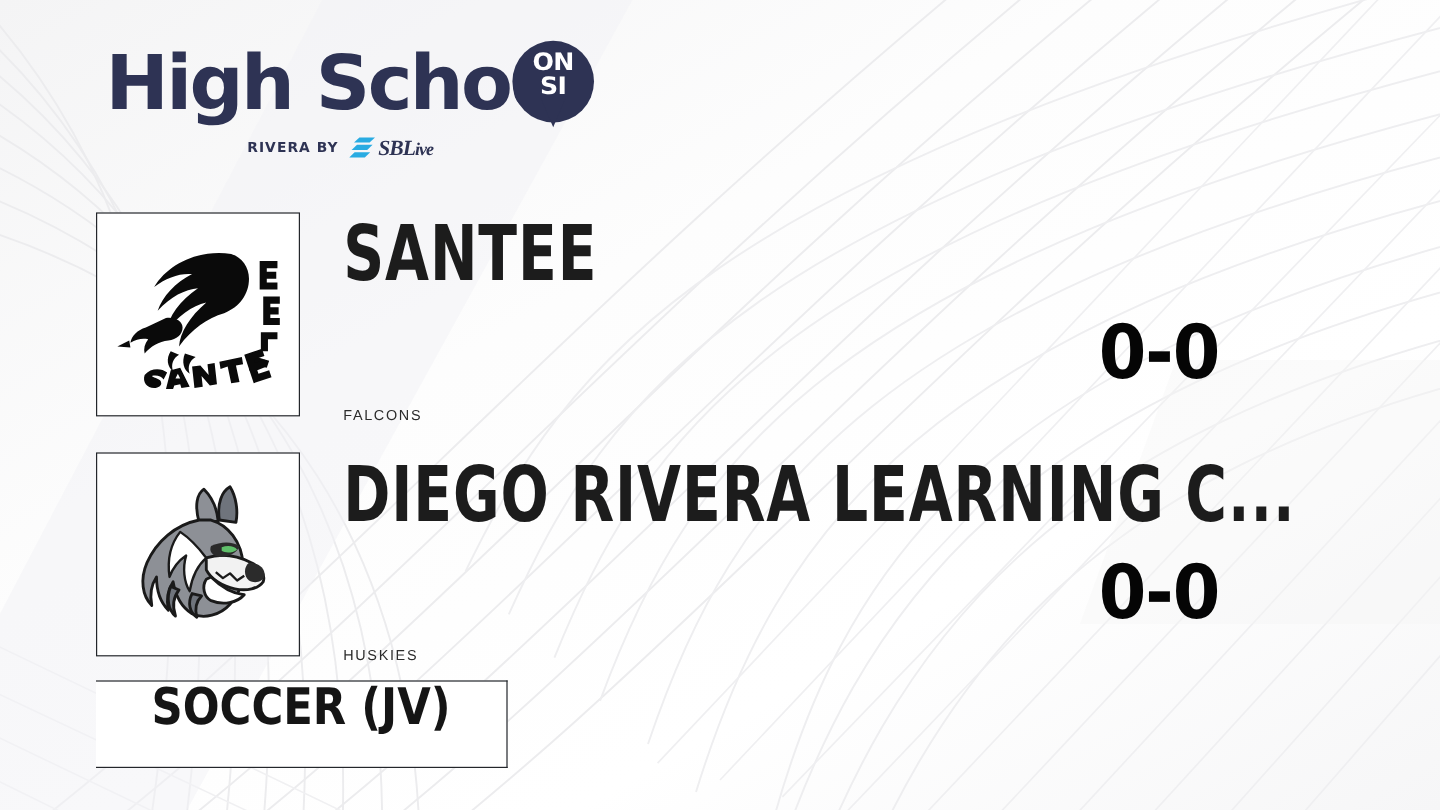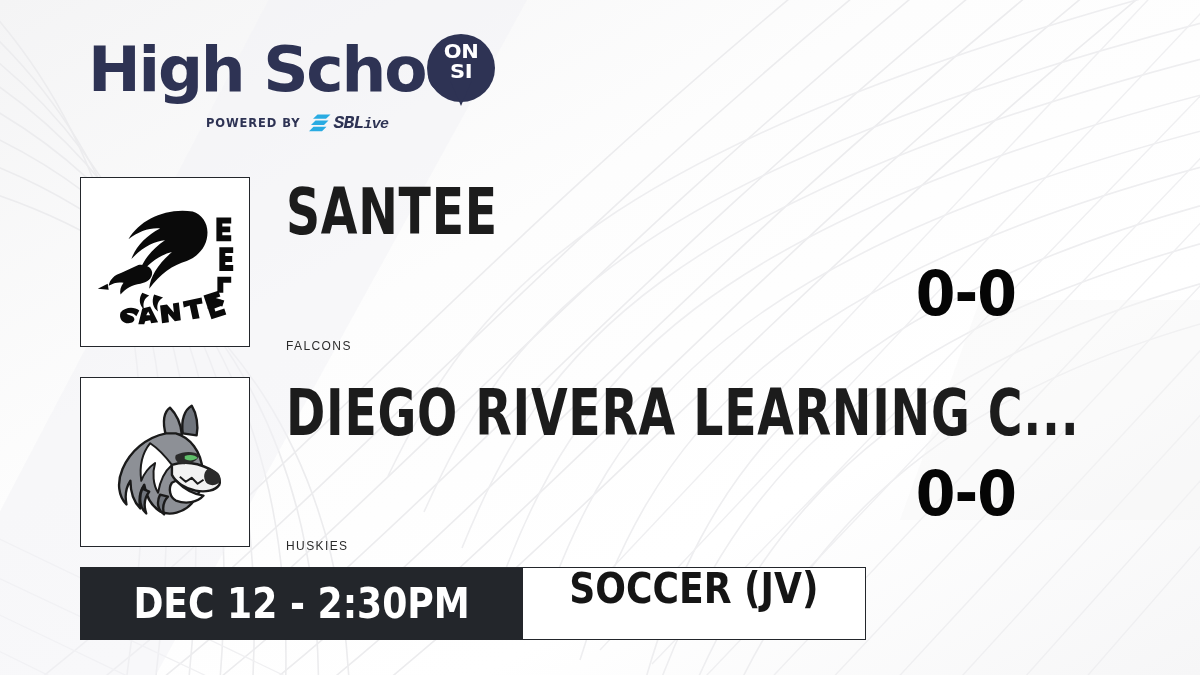--- a/index.html
+++ b/index.html
@@ -66,21 +66,21 @@
   }
   #powered-label {
     font-family:"DejaVu Sans", sans-serif;
     font-size:11.5px; font-weight:bold;
     color:#2e3354; letter-spacing:0.9px;
     white-space:nowrap;
   }
   #sblive-mark { display:flex; align-items:center; gap:2px; }
   #sblive-bolt { width:22px; height:19px; display:block; }
   #sblive-word {
-    font-family:Liberation Mono, monospace;
+    font-family:Liberation Serif, serif;
     font-size:18px; font-weight:bold;
     color:#2e3354; letter-spacing:-0.8px;
     font-style:italic;
     white-space:nowrap;
   }
   #sblive-word .lite { font-size:15px; }
 
   
   .team-logo-box {
     position:absolute;
@@ -265,21 +265,21 @@
     <div id="brand-pin">
       <div class="pin-shape"></div>
       <div class="pin-tail"></div>
       <div class="pin-text">
         <div>ON</div>
         <div>SI</div>
       </div>
     </div>
 
     <div id="brand-powered">
-      <div id="powered-label">POWERED BY</div>
+      <div id="powered-label">RIVERA BY</div>
       <div id="sblive-mark">
         <svg id="sblive-bolt" viewBox="0 0 22 19" xmlns="http://www.w3.org/2000/svg">
           <path d="M8.5 0.5 L21.5 0.5 L17 4.8 L4 4.8 Z" fill="#29abe2"></path>
           <path d="M6.5 6.6 L19.5 6.6 L15 11 L2 11 Z" fill="#29abe2"></path>
           <path d="M4.5 12.8 L17.5 12.8 L13 17.2 L0 17.2 Z" fill="#29abe2"></path>
         </svg>
         <div id="sblive-word">
           <span>SBL</span><span class="lite">ive</span>
         </div>
       </div>
@@ -359,21 +359,18 @@
         <path d="M80 118 C 76 126, 78 134, 84 138 C 82 130, 84 124, 88 120 Z" fill="#6f747c"></path>
         <path d="M62 112 C 58 122, 60 132, 66 137 C 63 128, 65 120, 69 115 Z" fill="#6f747c"></path>
       </g>
     </svg>
   </div>
   <div class="team-name" id="team-name-home">DIEGO RIVERA LEARNING C...</div>
   <div class="team-mascot" id="team-mascot-home">HUSKIES</div>
   <div class="team-record" id="record-home">0-0</div>
 
   <div id="info-bar">
-    <div id="info-datetime">
-      <span>DEC 12 - 2:30PM</span>
-    </div>
     <div id="info-sport">
       <span>SOCCER (JV)</span>
     </div>
   </div>
 
 </div>
 
 </body></html>

